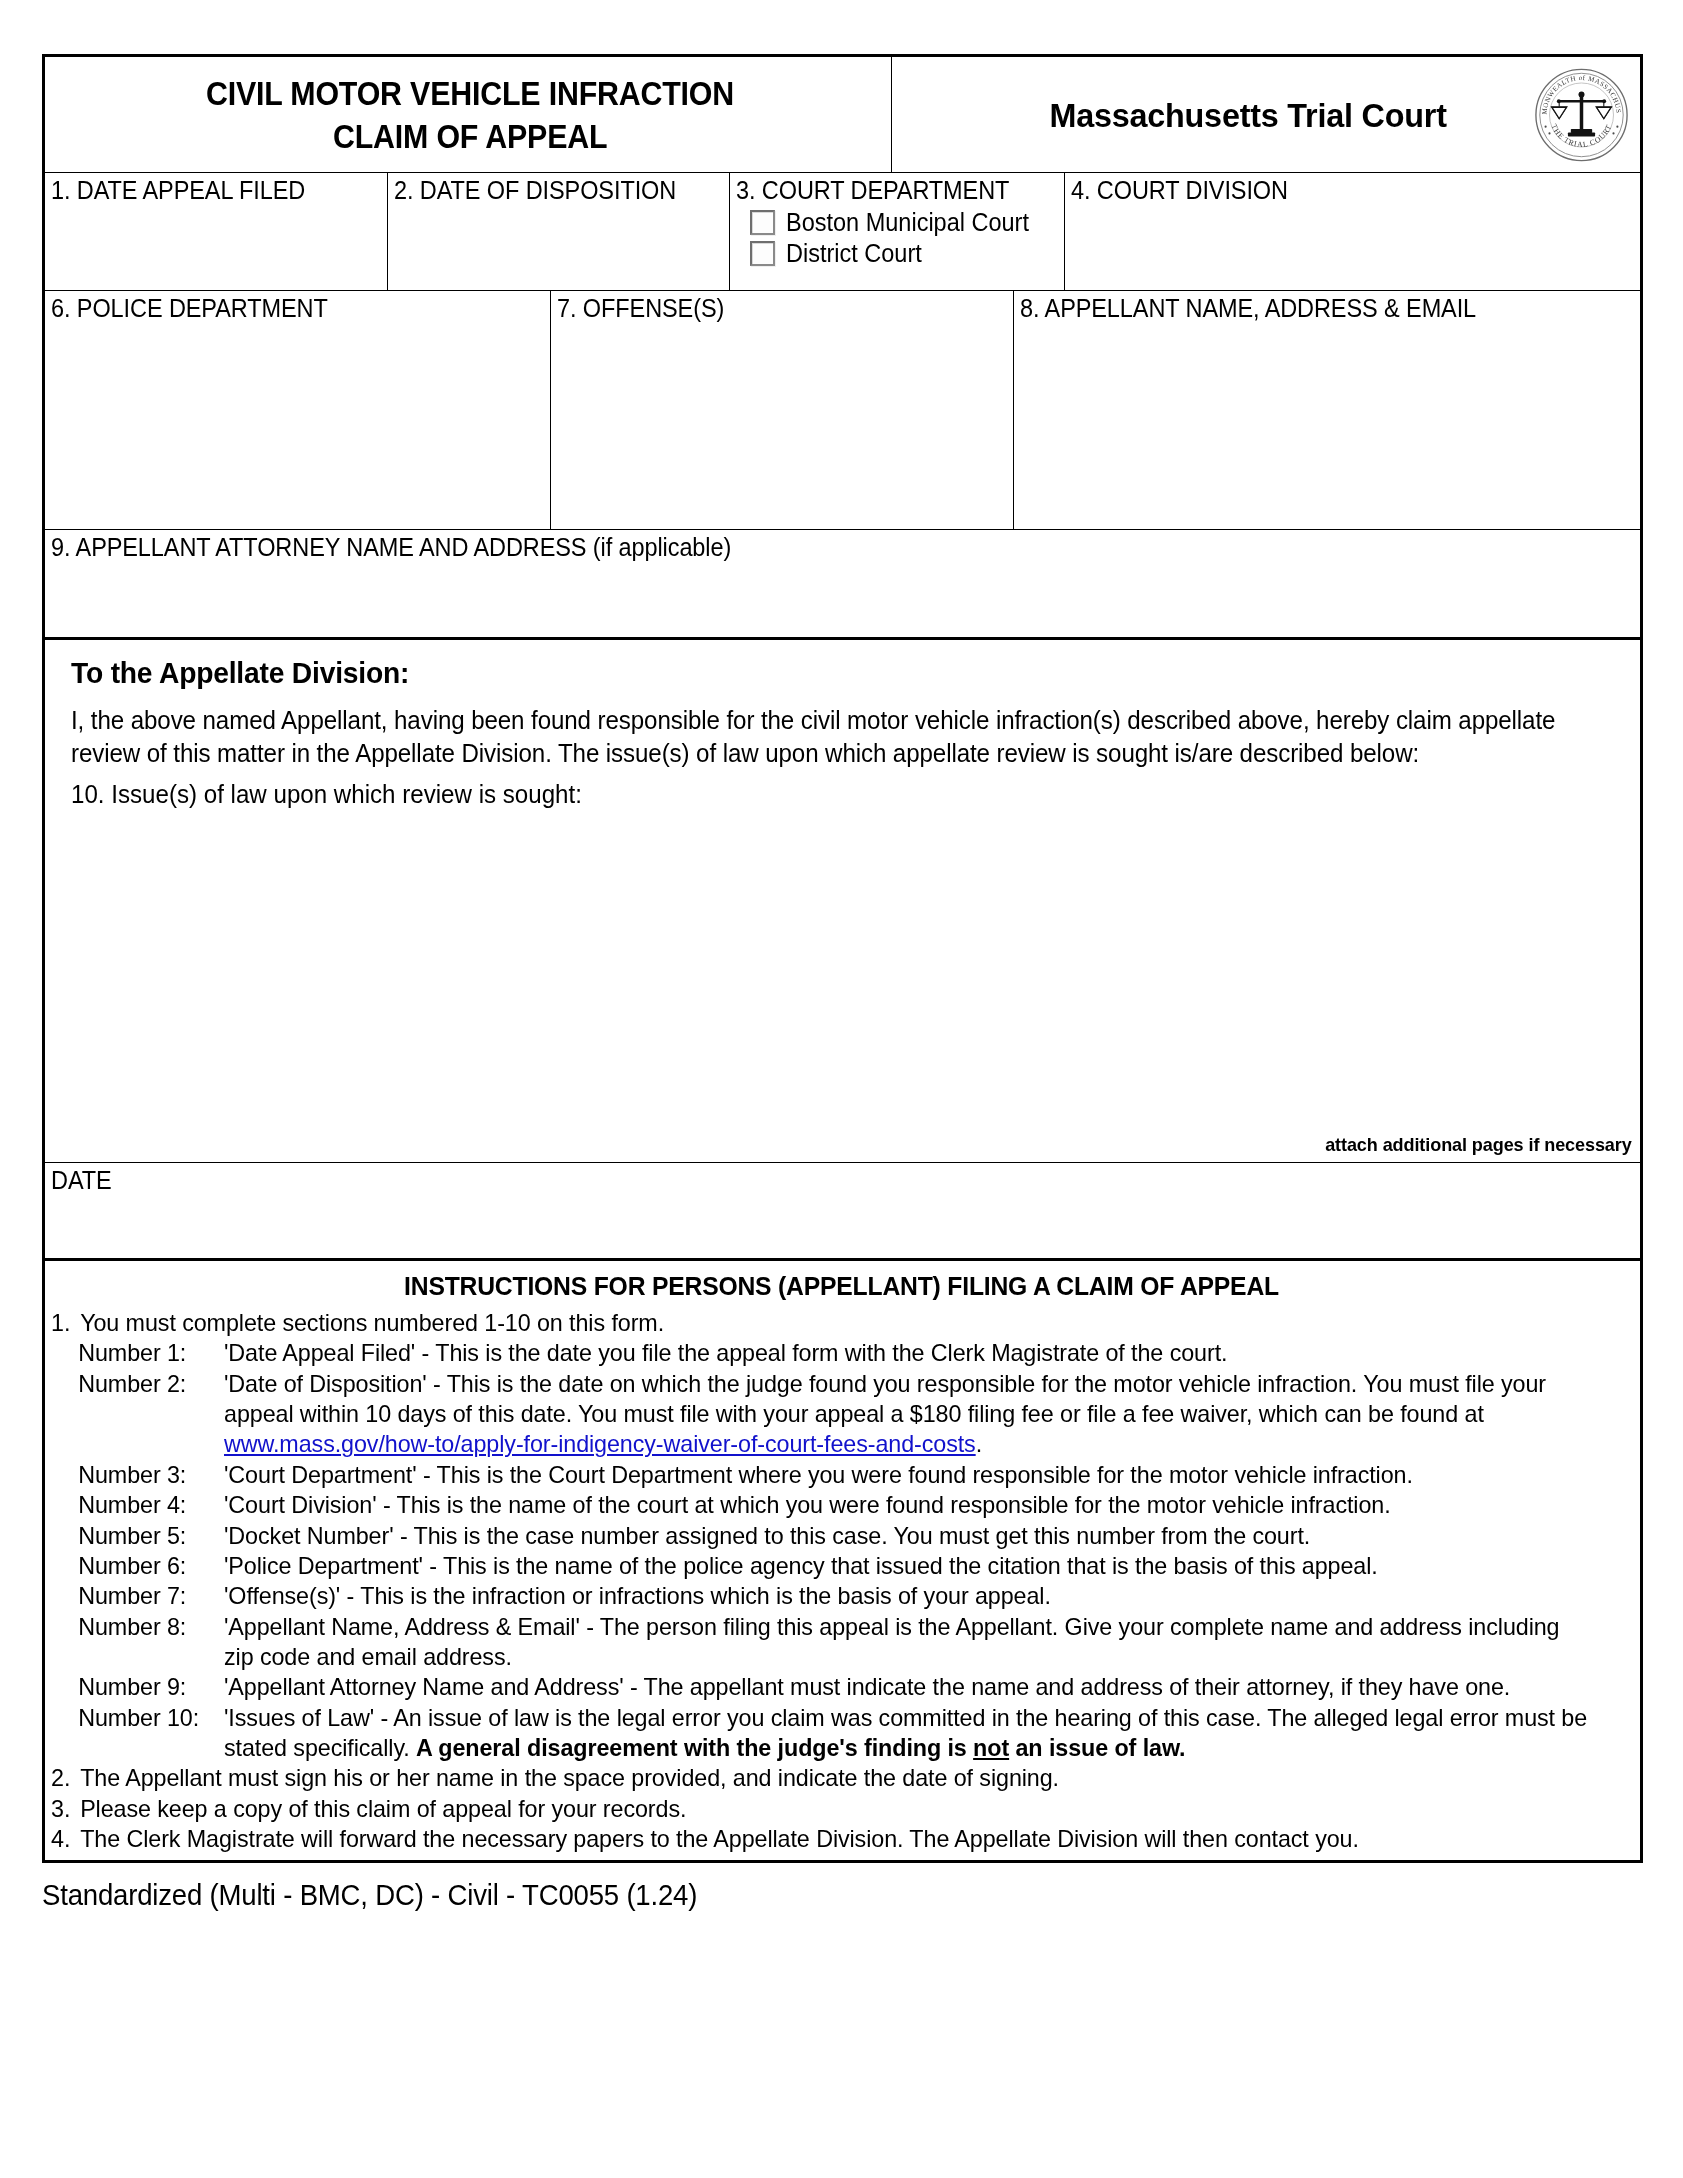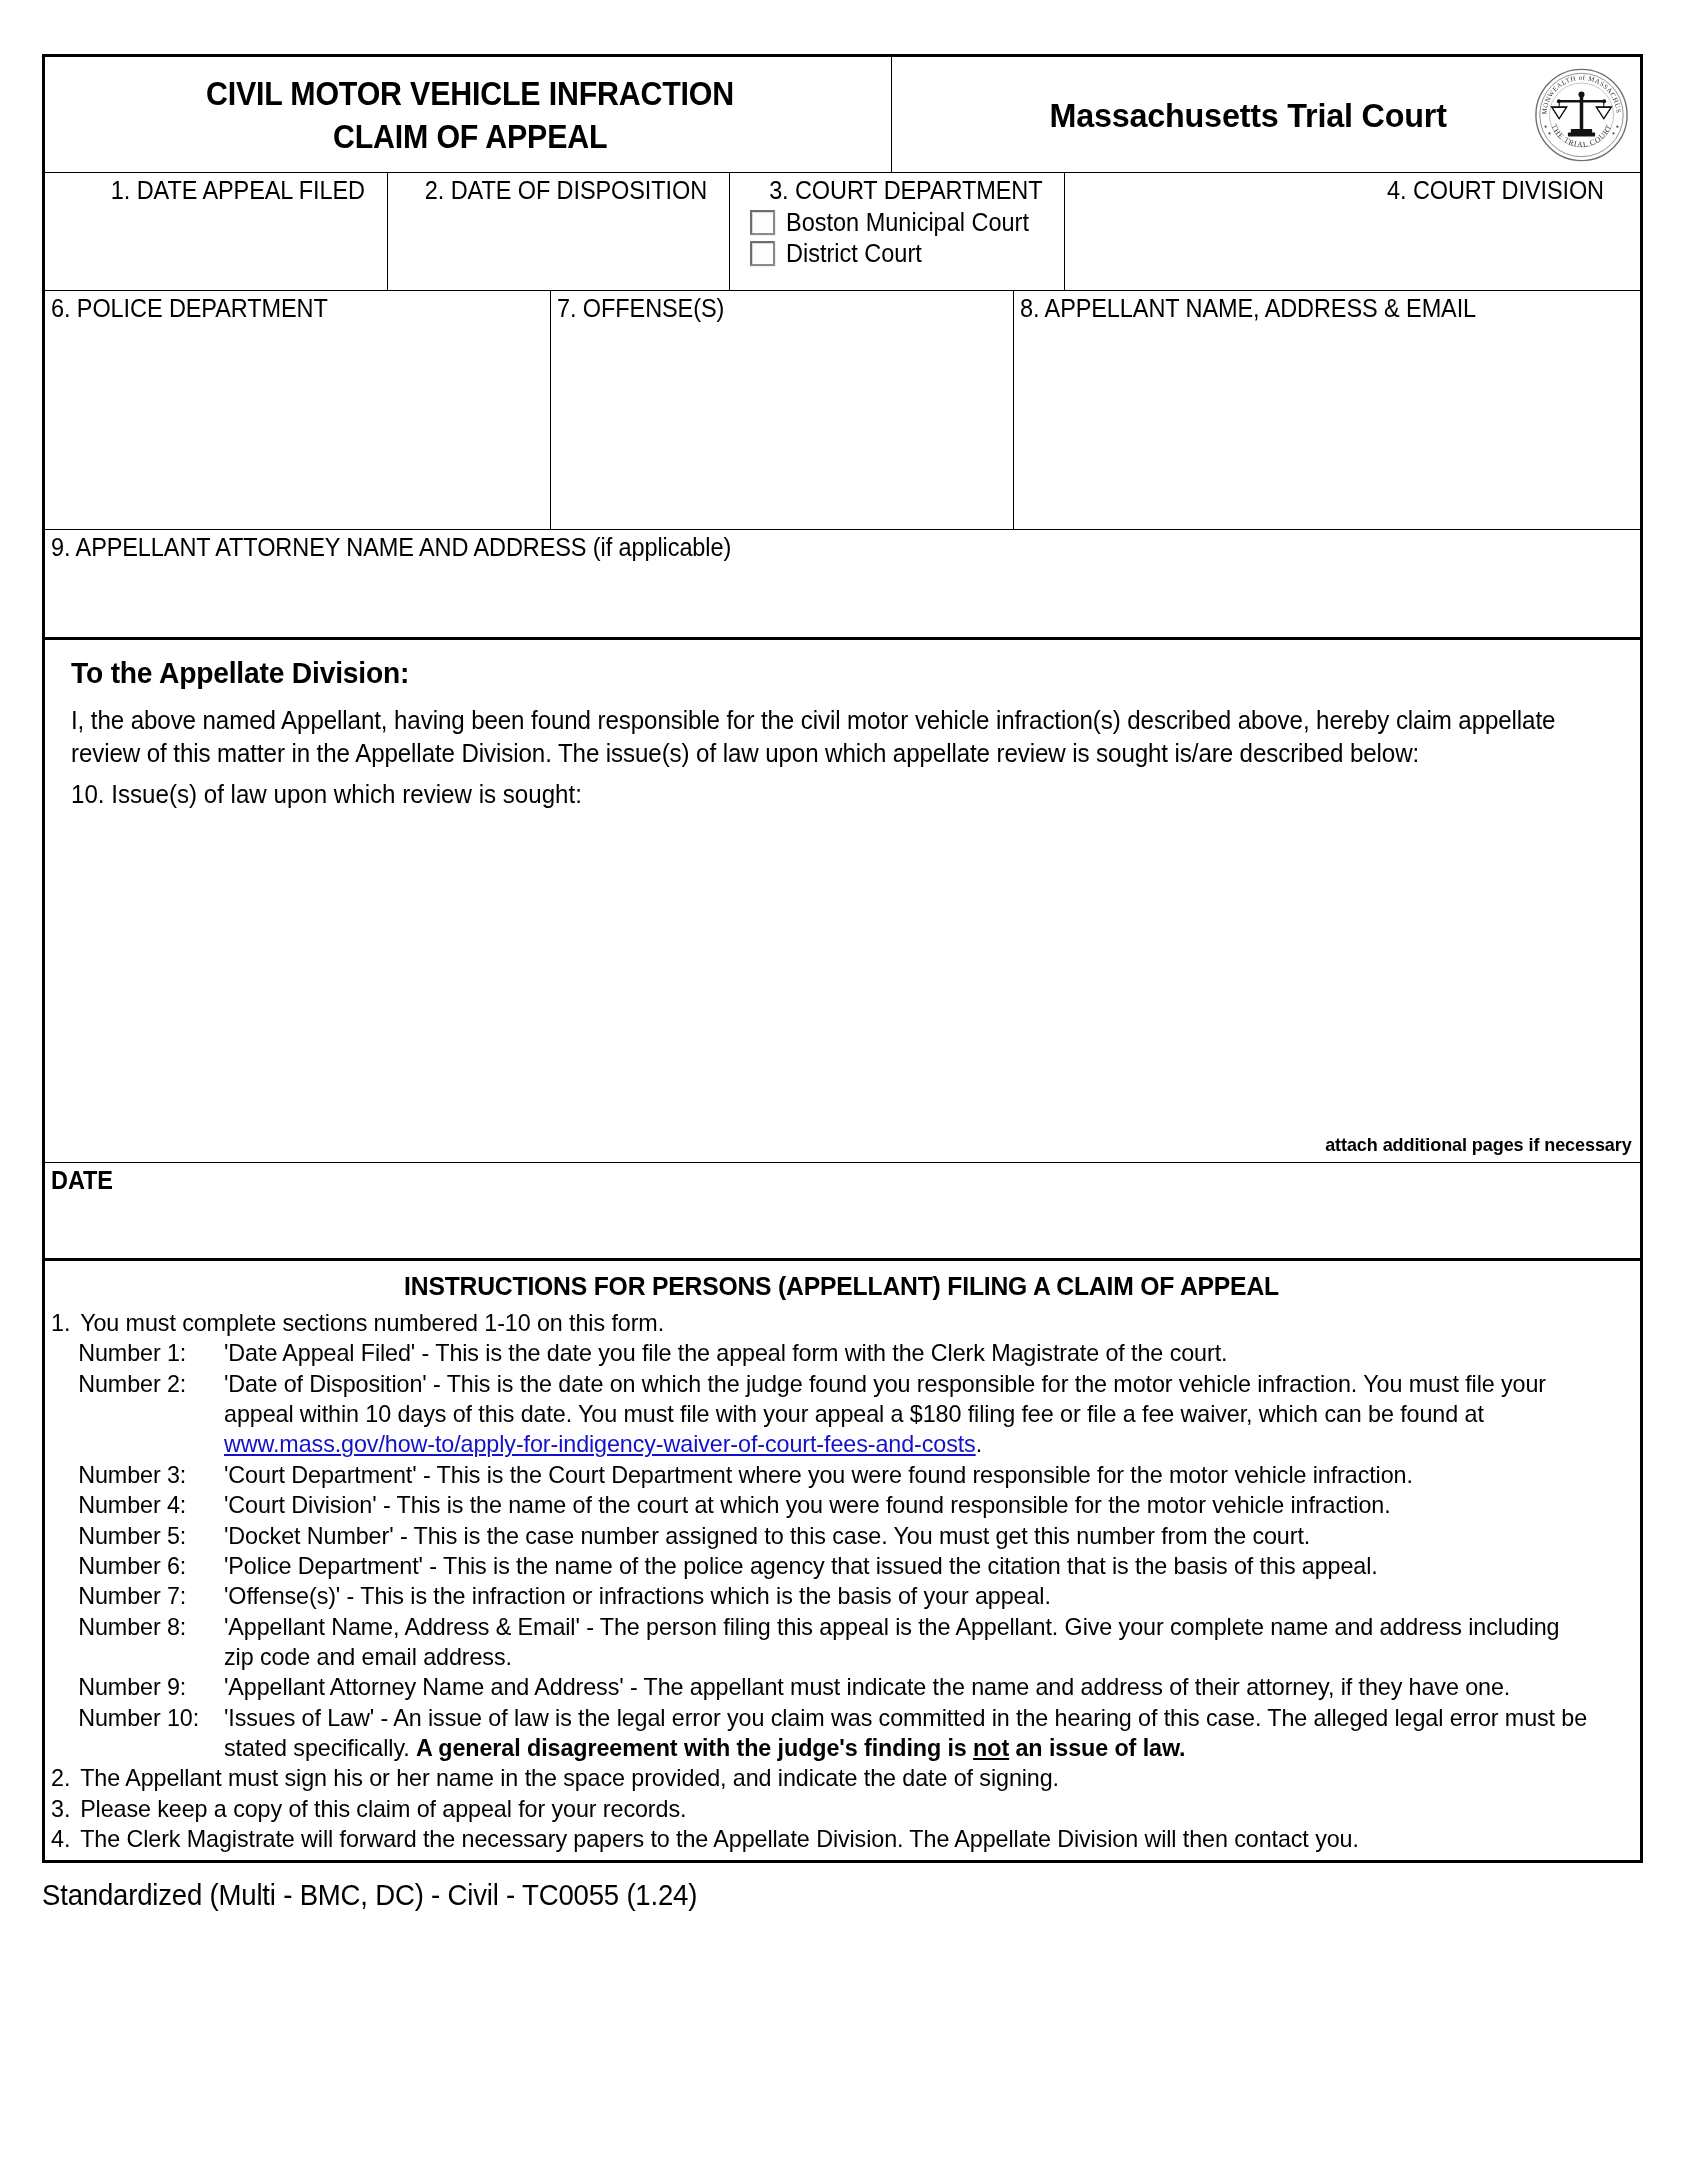--- a/index.html
+++ b/index.html
@@ -88,21 +88,21 @@
   .seal {
     position: absolute;
     right: 10px;
     top: 50%;
     transform: translateY(-50%);
     width: 97px;
     height: 97px;
   }
 
   
-  .r1 { height: 117px; text-align: right; }
+  .r1 { height: 117px; }
   .r1 .c1 { width: 342px; }
   .r1 .c2 { width: 342px; }
   .r1 .c3 { width: 335px; }
   .r1 .c4 { flex: 1; }
 
   .chk-line {
     display: flex;
     align-items: center;
     margin-top: 6px;
     margin-left: 14px;
@@ -176,21 +176,21 @@
     bottom: 6px;
     font-size: 19px;
     font-weight: bold;
     letter-spacing: -0.1px;
     transform: scaleX(0.95);
     transform-origin: right bottom;
   }
 
   
   .sig { height: 95px; }
-  .sig .c1 { width: 505px; font-weight: bold; }
+  .sig .c1 { width: 505px; }
   .sig .c2 { flex: 1; }
 
   
   .instr {
     border-top: 3px solid #000;
     padding: 10px 8px 6px 6px;
     box-sizing: border-box;
   }
   .instr-title {
     text-align: center;

